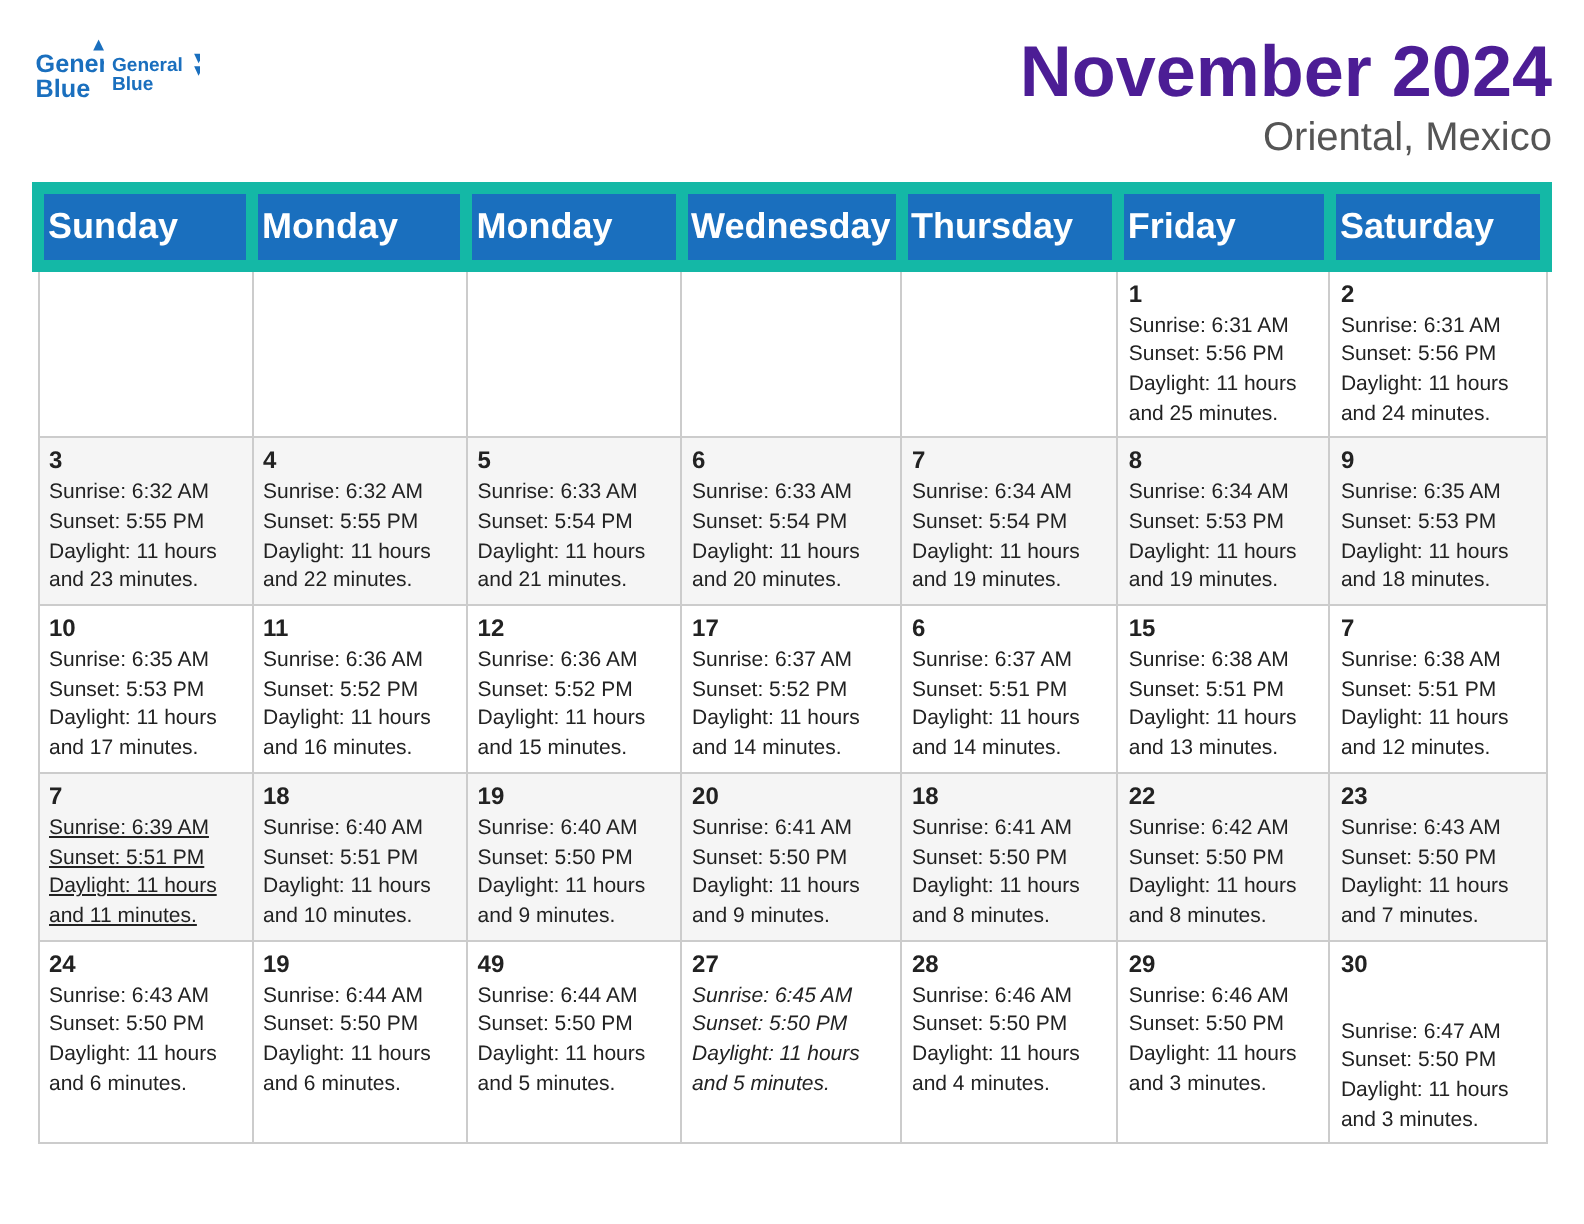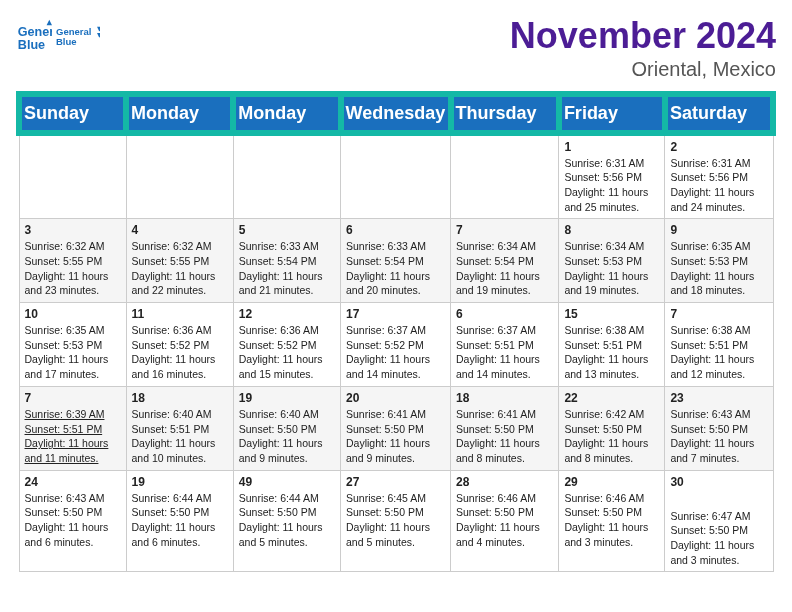--- a/index.html
+++ b/index.html
@@ -312,21 +312,21 @@
         </td>
         <td>
           <span class="day-num">49</span>
           <div class="day-info" style="white-space: pre-line;">Sunrise: 6:44 AM
 Sunset: 5:50 PM
 Daylight: 11 hours
 and 5 minutes.</div>
         </td>
         <td>
           <span class="day-num">27</span>
-          <div class="day-info" style="white-space: pre-line;">Sunrise: 6:45 AM
+          <div class="day-info" style="white-space: pre-line; font-style: italic;">Sunrise: 6:45 AM
 Sunset: 5:50 PM
 Daylight: 11 hours
 and 5 minutes.</div>
         </td>
         <td>
           <span class="day-num">28</span>
           <div class="day-info" style="white-space: pre-line;">Sunrise: 6:46 AM
 Sunset: 5:50 PM
 Daylight: 11 hours
 and 4 minutes.</div>

